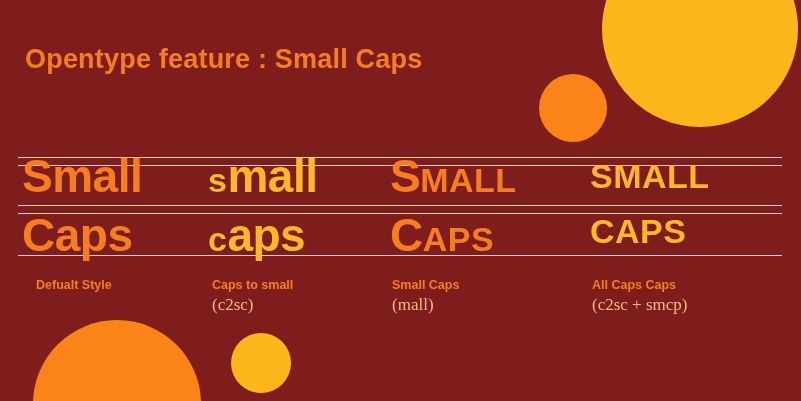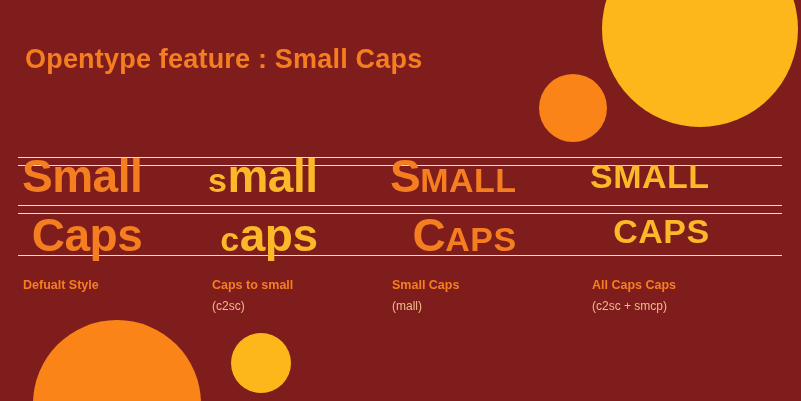--- a/index.html
+++ b/index.html
@@ -96,21 +96,20 @@
   }
 
   
   .specimens {
     position: absolute;
     left: 0;
     top: 152px;
     width: 735px;
     height: 110px;
     z-index: 4;
-    text-align: right;
   }
   .spec {
     position: absolute;
     top: 0;
     white-space: nowrap;
   }
   .spec-line {
     font-weight: bold;
     line-height: 48px;
     white-space: nowrap;
@@ -143,26 +142,26 @@
     top: 0;
     white-space: nowrap;
   }
   .caption-title {
     font-size: 12.5px;
     font-weight: bold;
     color: #f57f20;
     line-height: 1.25;
   }
   .caption-code {
-    margin-top: 5px;
-    font-size: 12px;
+    font-size: 17px;
     color: #f3b98a;
     line-height: 1.25;
-  }
-  .cap-1 { left: 23px; }
+    font-family: Liberation Serif, serif;
+  }
+  .cap-1 { left: 36px; }
   .cap-2 { left: 212px; }
   .cap-3 { left: 392px; }
   .cap-4 { left: 592px; }
 </style>
 </head>
 <body>
 
 <div id="canvas">
 
   <div class="circle circle-amber-tr"></div>

